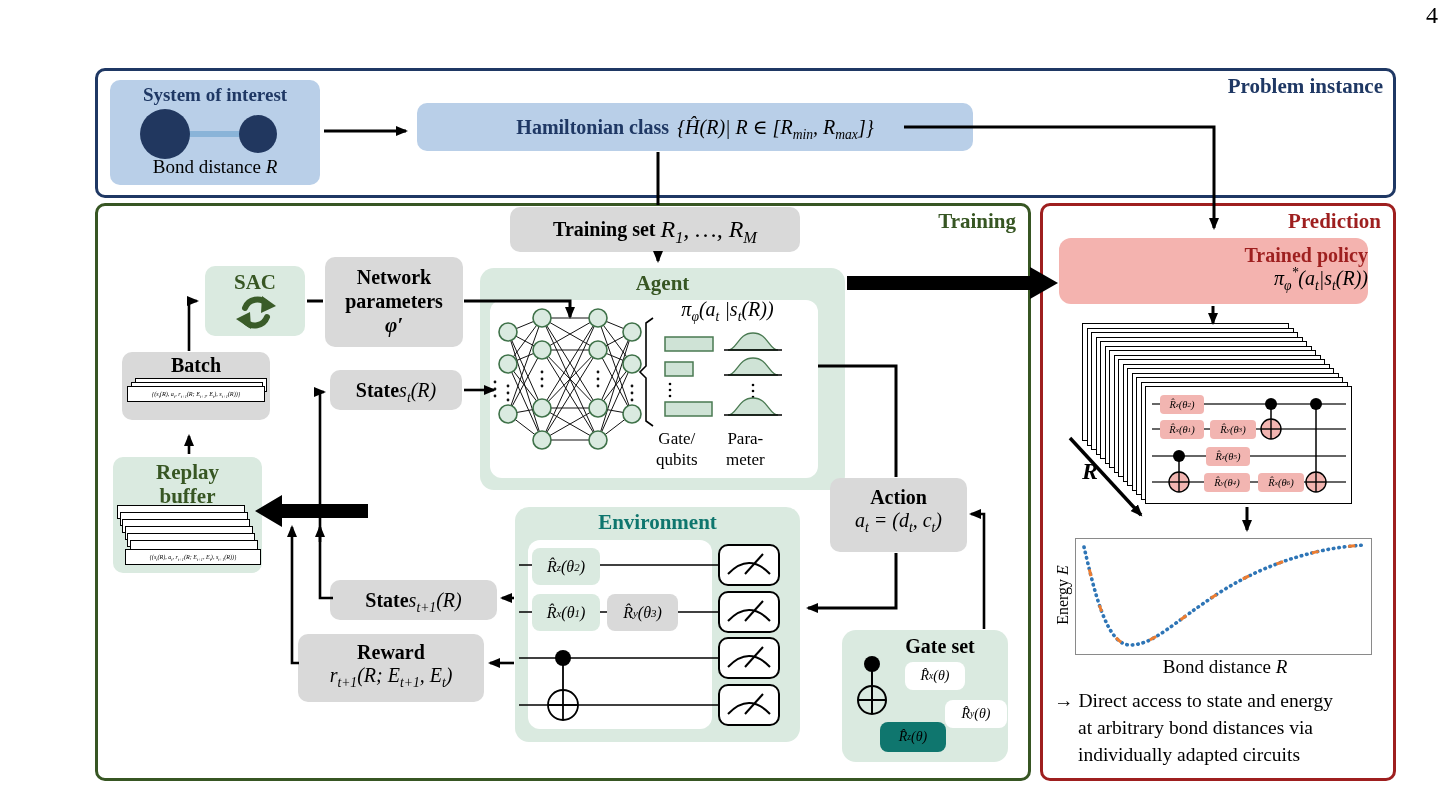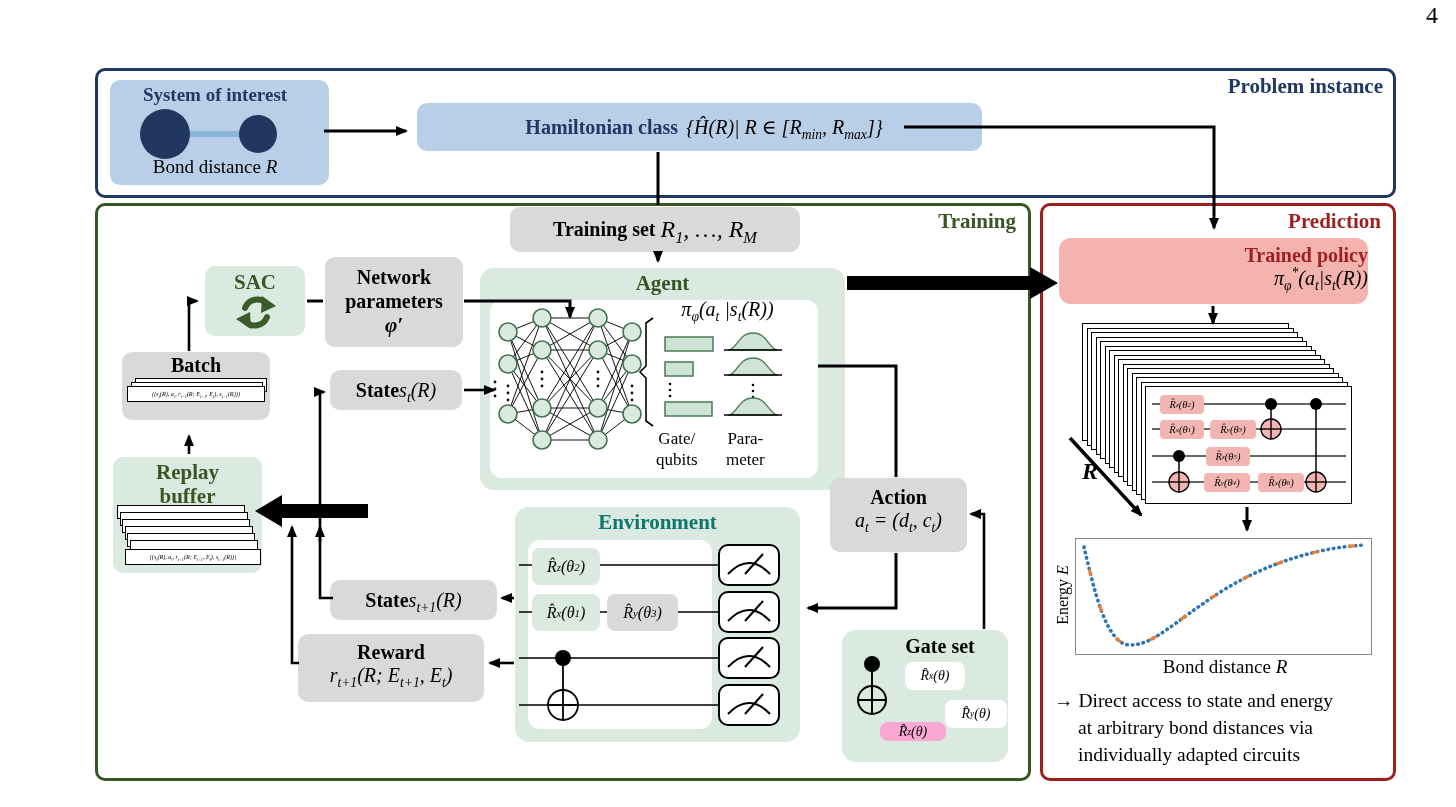--- a/index.html
+++ b/index.html
@@ -6,21 +6,21 @@
   #canvas{position:relative;width:1456px;height:807px;background:#ffffff;
           font-family:"Liberation Serif","DejaVu Serif",serif;color:#000;overflow:hidden;}
   .abs{position:absolute;}
   .math{font-family:"Liberation Serif","DejaVu Serif",serif;font-style:italic;}
   .math sub,.math sup{font-size:68%;line-height:0;}
   .container{position:absolute;border-radius:10px;background:transparent;}
   .corner-label{position:absolute;font-weight:bold;font-size:21px;}
   .gbox{position:absolute;border-radius:10px;text-align:center;}
   .gray{background:#d9d9d9;}
   .green{background:#daeae0;}
-  .blue{background:#b9cfe8;padding-left:9px;}
+  .blue{background:#b9cfe8;}
   .pinkbox{background:#f4b3af;text-align:right;}
   .pill{position:absolute;border-radius:8px;display:flex;align-items:center;justify-content:center;}
   .gauge{position:absolute;width:62px;height:42px;background:#fff;border:2px solid #000;border-radius:10px;box-sizing:border-box;}
   .sheet{position:absolute;background:#fff;border:1.2px solid #000;box-sizing:border-box;}
   .card{position:absolute;background:#fff;border:1px solid #000;box-sizing:border-box;}
   .cpill{position:absolute;background:#f2b5b1;border-radius:4px;display:flex;align-items:center;justify-content:center;
          font-size:10.5px;}
   svg{display:block;}
   #arrows{position:absolute;left:0;top:0;z-index:50;pointer-events:none;}
 </style>
@@ -270,21 +270,21 @@
   <div class="gbox green" style="left:842px;top:630px;width:166px;height:132px;border-radius:14px;">
     <div class="abs" style="left:30px;top:5px;width:136px;font-weight:bold;font-size:20px;color:#000000;">Gate set</div>
     <svg class="abs" style="left:14px;top:20px;" width="34" height="72">
       <circle cx="16" cy="14" r="8" fill="#000"></circle>
       <line x1="16" y1="14" x2="16" y2="64" stroke="#000" stroke-width="2"></line>
       <circle cx="16" cy="50" r="14" fill="none" stroke="#000" stroke-width="2"></circle>
       <line x1="2" y1="50" x2="30" y2="50" stroke="#000" stroke-width="2"></line>
     </svg>
     <div class="pill math" style="left:63px;top:32px;width:60px;height:28px;background:#fff;font-size:14px;">R̂<sub>x</sub> (θ)</div>
     <div class="pill math" style="left:103px;top:70px;width:62px;height:28px;background:#fff;font-size:14px;">R̂<sub>y</sub>(θ)</div>
-    <div class="pill math" style="left:38px;top:92px;width:66px;height:19px;background:#f9a8d4;font-size:14px;">R̂<sub>z</sub>(θ)</div>
+    <div class="pill math" style="left:38px;top:92px;width:66px;height:30px;background:#0f766e;font-size:14px;">R̂<sub>z</sub>(θ)</div>
   </div>
 
   <div class="gbox gray" style="left:330px;top:580px;width:167px;height:40px;display:flex;align-items:center;justify-content:center;">
     <span style="font-weight:bold;font-size:20px;">State </span>
     <span class="math" style="font-size:20px;">s<sub>t+1</sub>(R)</span>
   </div>
 
   <div class="gbox gray" style="left:298px;top:634px;width:186px;height:68px;padding-top:7px;box-sizing:border-box;">
     <div style="font-weight:bold;font-size:20px;">Reward</div>
     <div class="math" style="font-size:20px;">r<sub>t+1</sub>(R; E<sub>t+1</sub>, E<sub>t</sub>)</div>

